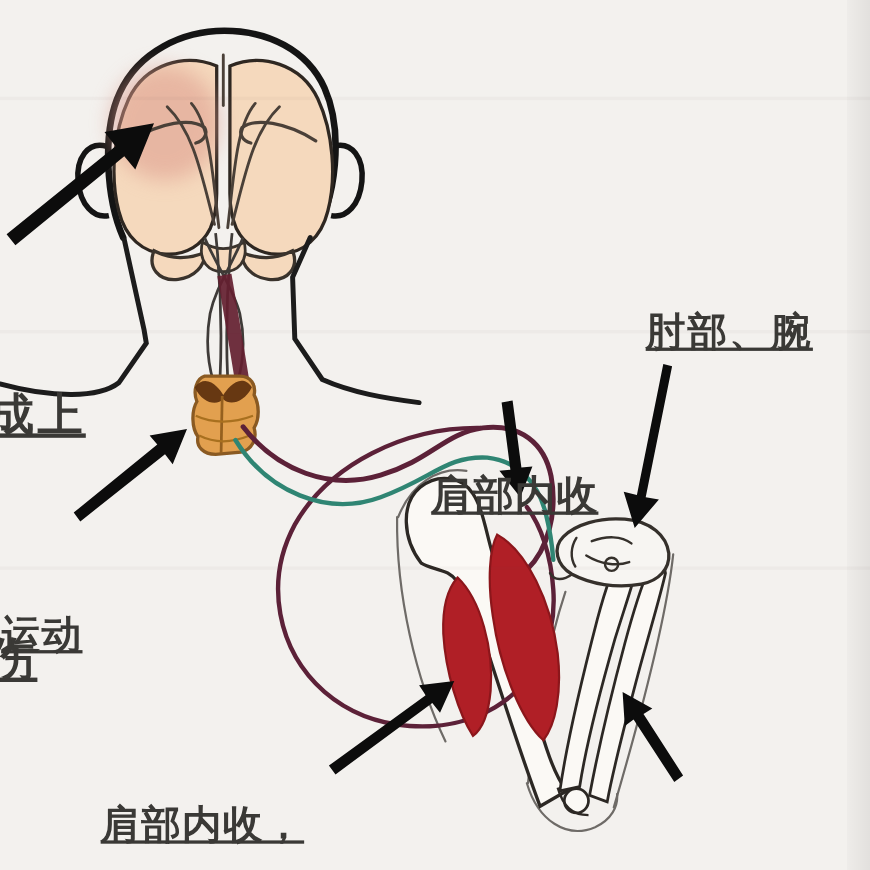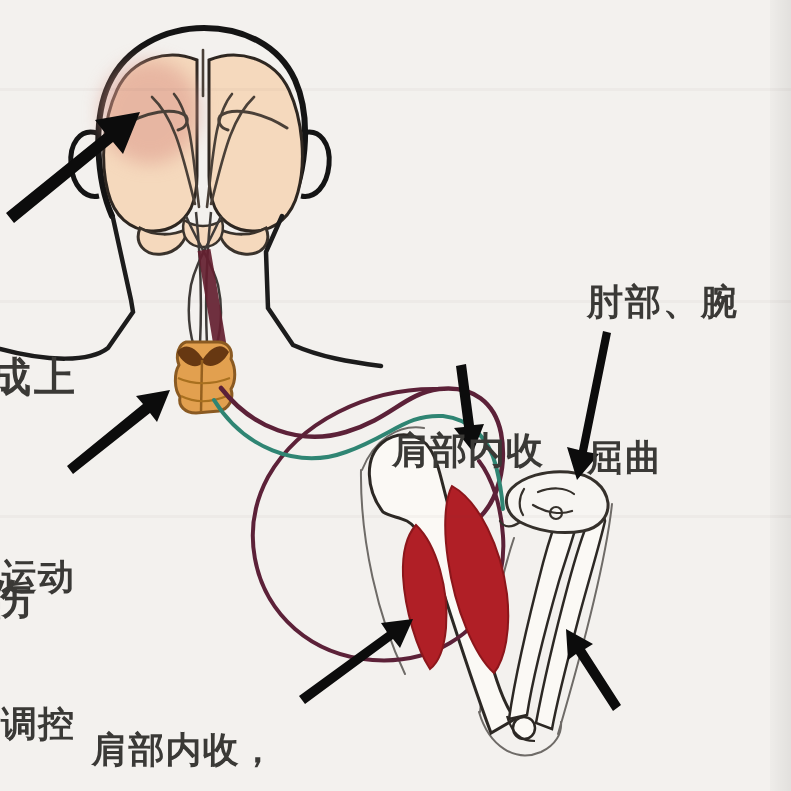--- a/index.html
+++ b/index.html
@@ -6,21 +6,21 @@
   .stage{
     position:relative;width:791px;height:791px;overflow:hidden;
     background:#f3f1ee;
     font-family:"Liberation Sans",sans-serif;
   }
   .stage svg{position:absolute;left:0;top:0;}
   .label{
     position:absolute;color:#3a3936;font-weight:700;white-space:pre;
     -webkit-font-smoothing:antialiased;
   }
-  .label .ln{display:block;}
+  .label .ln{display:block;text-decoration:underline;}
   #lesion-label{left:-10px;top:192px;font-size:41px;line-height:74px;letter-spacing:3px;}
   #motor-label{left:1px;top:454px;font-size:36px;line-height:49px;letter-spacing:1px;}
   #shoulder-label{left:392px;top:342px;font-size:37px;letter-spacing:1px;}
   #elbow-label{left:587px;top:172px;font-size:36px;line-height:52px;letter-spacing:2px;}
   #tone-label{left:58px;top:620px;width:252px;text-align:center;font-size:36px;line-height:52px;letter-spacing:1px;}
   #forearm-label{left:612px;top:708px;font-size:43px;letter-spacing:1px;font-weight:800;color:#2e2d2b;}
   .band{position:absolute;left:0;width:791px;height:3px;background:rgba(90,80,70,0.04);}
   .edge-strip{
     position:absolute;top:0;right:0;width:21px;height:791px;
     background:linear-gradient(to right, rgba(0,0,0,0.02), rgba(0,0,0,0.07));
@@ -127,30 +127,28 @@
     </g>
   </svg>
 
   <div class="label" id="lesion-label">
     <span class="ln">成上</span>
     <span class="ln">伤</span>
   </div>
 
   <div class="label" id="motor-label">
     <span class="ln">运动</span>
-    <span class="ln">调控</span>
   </div>
 
   <div class="label" id="shoulder-label">
     <span class="ln">肩部内收</span>
   </div>
 
   <div class="label" id="elbow-label">
     <span class="ln">肘部、腕</span>
-    <span class="ln">屈曲</span>
   </div>
 
   <div class="label" id="tone-label">
     <span class="ln">肩部内收，</span>
     
     
   </div>
 
   <div class="label" id="forearm-label">
     

